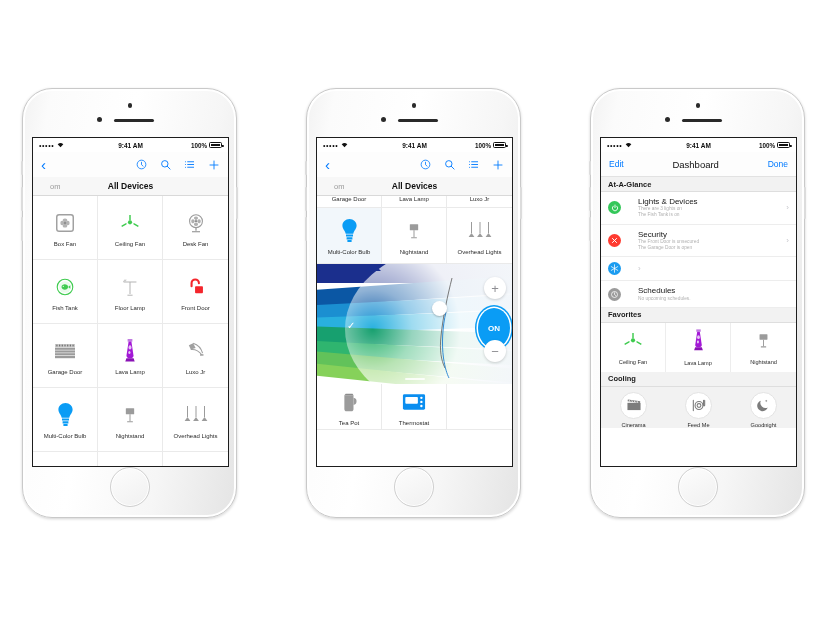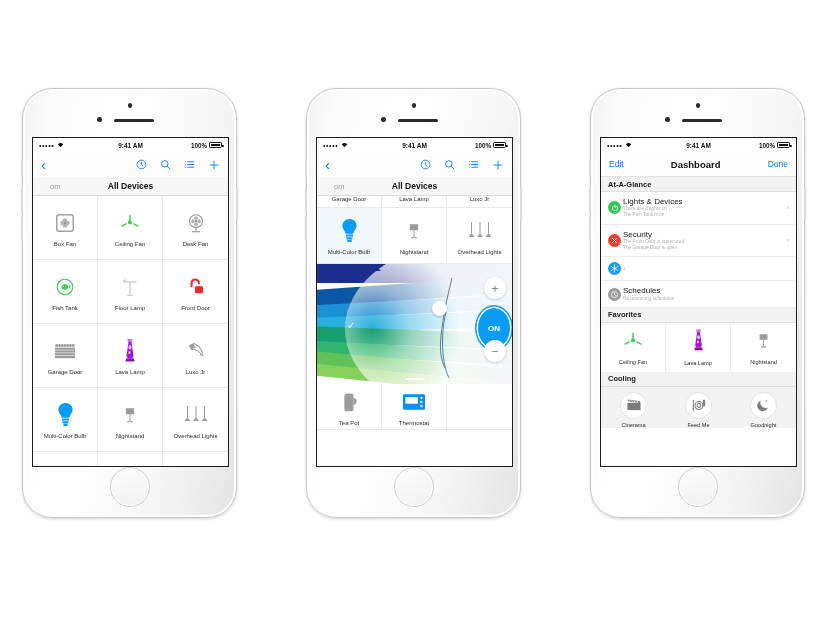--- a/index.html
+++ b/index.html
@@ -139,28 +139,28 @@
     position:absolute; bottom:4px; left:50%; margin-left:-10px;
     width:20px;height:2.5px;border-radius:2px;background:rgba(255,255,255,.85); z-index:6;
   }
 
   
   .dashnav {
     height: 25px; display:flex; align-items:center; justify-content:space-between;
     padding: 0 8px; background:#fdfdfd; border-bottom:.7px solid #e2e2e2;
   }
   .dashnav .side { color:#007aff; font-size:8.5px; cursor:pointer; }
-  .dashnav .title { font-size:9.5px; font-weight:700; color:#111; }
+  .dashnav .title { font-size:9.5px; font-weight:400; color:#111; }
   .sect-hdr {
     height:15px; background:#f2f2f2; display:flex; align-items:center;
     padding:0 7px; font-size:7.5px; font-weight:700; color:#1a1a1a;
     border-bottom:.6px solid #dedede;
   }
   .glance-row {
-    display:flex; align-items:center; gap:2px; padding:5px 7px;
+    display:flex; align-items:center; gap:17px; padding:5px 7px;
     border-bottom:.6px solid #ededed; background:#fff; cursor:pointer;
   }
   .gi { width:13px;height:13px;border-radius:50%; flex:none; display:flex;align-items:center;justify-content:center; }
   .gr-txt { flex:1; min-width:0; }
   .gr-title { font-size:8px; color:#151515; line-height:1.15; }
   .gr-sub { font-size:4.8px; color:#b1b1b1; line-height:1.3; }
   .chev { color:#c7c7cc; font-size:8px; font-weight:300; }
 
   .fav-grid { display:grid; grid-template-columns:repeat(3,1fr); }
   .fav-cell {

